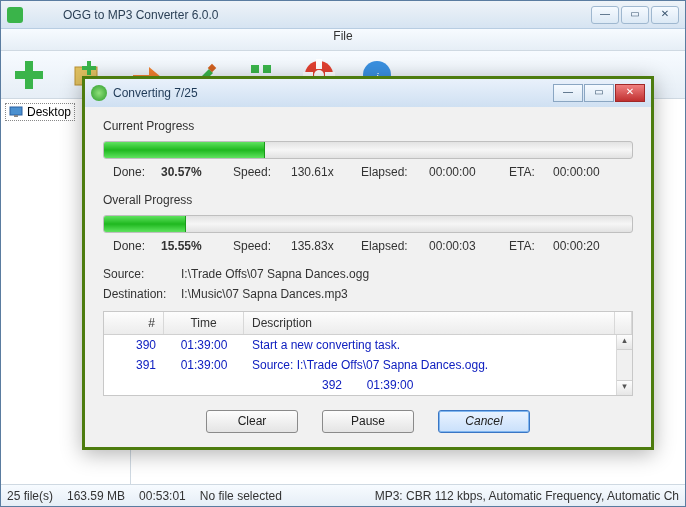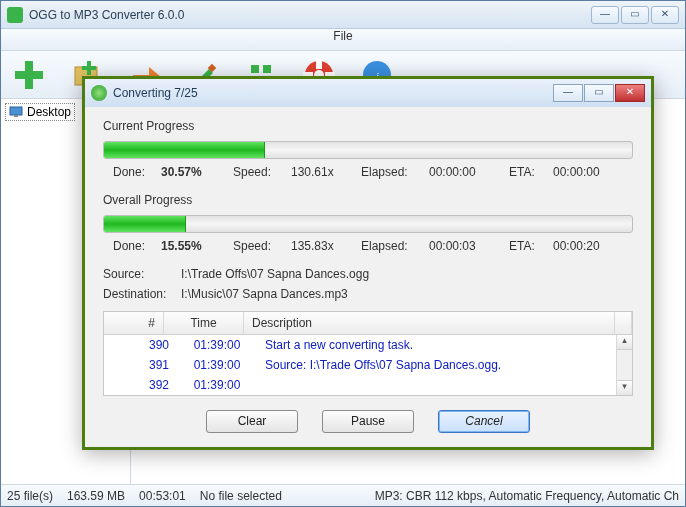--- a/index.html
+++ b/index.html
@@ -1,20 +1,20 @@
 <!DOCTYPE html>
 <html><head>
 <meta charset="utf-8">
 <style>
 * { box-sizing: border-box; margin: 0; padding: 0; font-family: "Segoe UI", Tahoma, sans-serif; font-size: 12px; }
 body { background: #f0f0f0; width: 686px; height: 507px; overflow: hidden; position: relative; }
 
 
 .main-window { width: 686px; height: 507px; border: 1px solid #5a7ca0; background: #fff; display: flex; flex-direction: column; }
-.titlebar { height: 28px; background: linear-gradient(#eef3f8,#d6e4f2); display: flex; align-items: center; padding: 0 6px; border-bottom: 1px solid #b8cde2; }
+.titlebar { height: 28px; background: linear-gradient(#eef3f8,#d6e4f2); display: flex; align-items: center; padding: 0 6px; border-bottom: 1px solid #b8cde2; gap: 34px; }
 .titlebar .app-icon { width: 16px; height: 16px; background: #3ab44a; border-radius: 3px; margin-right: 6px; }
 .titlebar .title { flex: 1; color: #2a3f55; }
 .wincontrols { display: flex; gap: 2px; }
 .wincontrols div { width: 28px; height: 18px; border: 1px solid #9fb8d0; background: linear-gradient(#f5faff,#dce9f5); border-radius: 3px; text-align: center; line-height: 14px; font-size: 10px; color: #3a556f; cursor: default; }
 
 .menubar { height: 22px; background: linear-gradient(#f7fbff,#e6eef6); display: flex; align-items: center; padding: 0 6px; gap: 14px; border-bottom: 1px solid #cfd9e2; color: #333; flex-direction: column; }
 .menubar span { cursor: default; }
 
 .toolbar { height: 48px; background: linear-gradient(#f7fbff,#e6eef6); display: flex; align-items: center; padding: 0 8px; gap: 18px; border-bottom: 1px solid #cfd9e2; }
 .toolbtn { width: 40px; height: 40px; display: flex; align-items: center; justify-content: center; }
@@ -55,21 +55,21 @@
 .log-table { border: 1px solid #c8c8c8; background: #fff; margin-top: 10px; }
 .log-head { display: flex; background: linear-gradient(#fdfdfd,#ececec); border-bottom: 1px solid #d0d0d0; }
 .log-head div { padding: 4px 8px; border-right: 1px solid #d8d8d8; color: #333; }
 .log-body { max-height: 70px; overflow: hidden; }
 .log-scroll { width: 16px; background: #f0f0f0; border-left: 1px solid #d8d8d8; display:flex; flex-direction:column; }
 .log-scroll .arrow{height:15px; background:linear-gradient(#fdfdfd,#e6e6e6); border-bottom:1px solid #d0d0d0; text-align:center; font-size:9px; color:#555;}
 .log-scroll .arrow.bot{border-bottom:none; border-top:1px solid #d0d0d0;}
 .log-scroll .track{flex:1; background:#f0f0f0;}
 .log-wrap{display:flex;}
 .log-rows{flex:1;}
-.log-row { display: flex; padding: 2px 13px; }
+.log-row { display: flex; padding: 2px 0; justify-content: center; }
 .log-row div { padding: 1px 8px; color: #1020c0; }
 .c1 { width: 60px; text-align: right; }
 .c2 { width: 80px; text-align: center; }
 .c3 { flex: 1; }
 
 .dlg-buttons { display: flex; justify-content: center; gap: 24px; margin-top: 14px; }
 .btn { width: 92px; height: 23px; border: 1px solid #8a8a8a; background: linear-gradient(#fdfdfd,#e4e4e4); border-radius: 3px; text-align: center; line-height: 21px; color: #222; cursor: default; }
 .btn.primary { border: 1px solid #3a76c4; background: linear-gradient(#eaf3ff,#c9e0fb); box-shadow: 0 0 0 1px #7fb6f0 inset; font-style: italic; }
 </style>
 </head>

